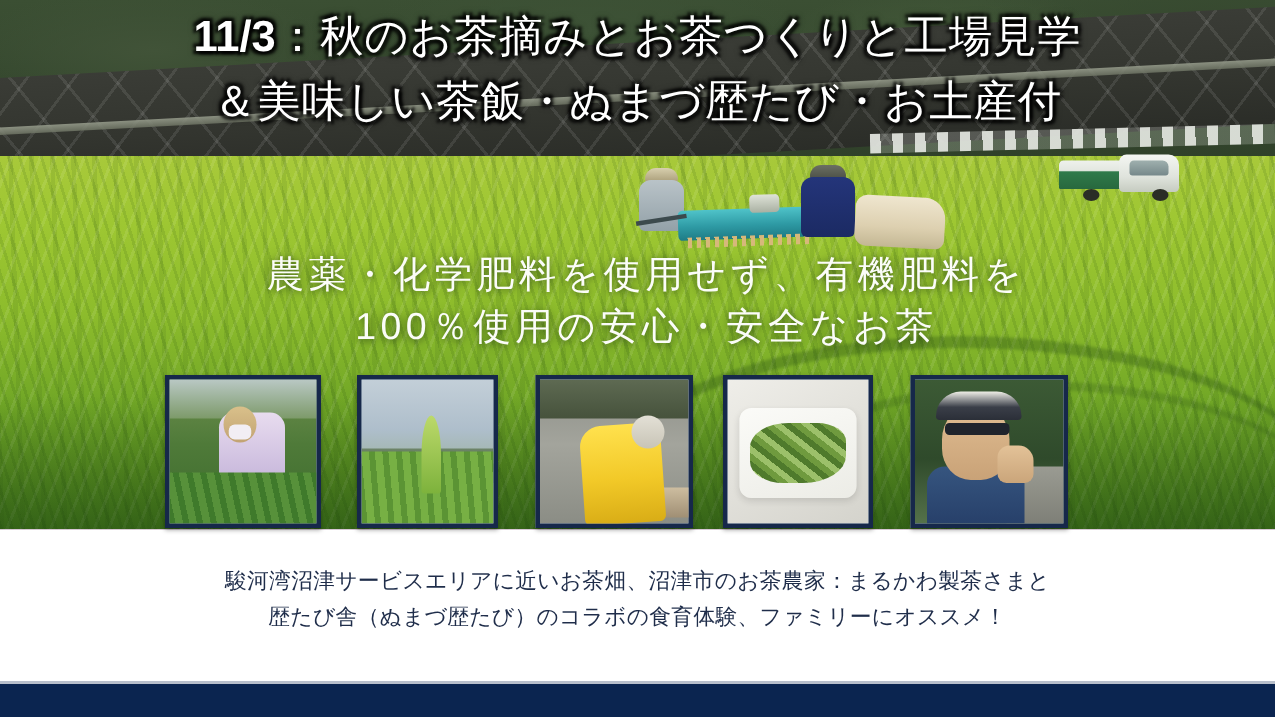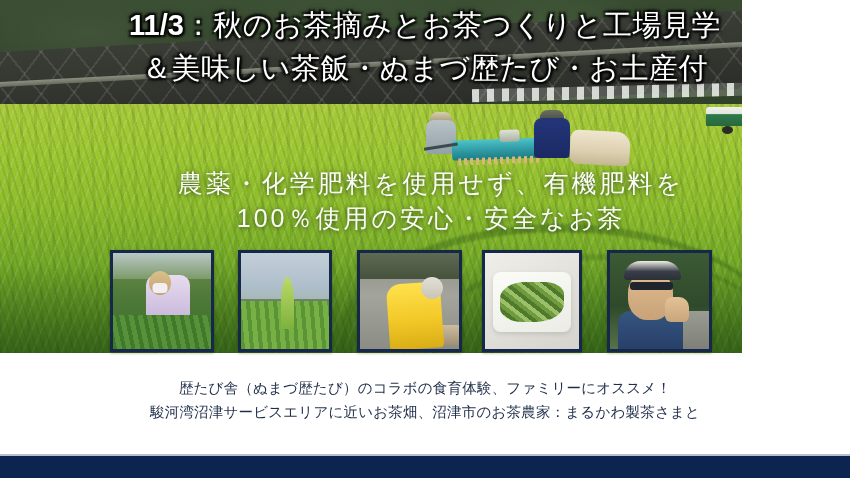--- a/index.html
+++ b/index.html
@@ -18,21 +18,21 @@
     height: 478px;
     overflow: hidden;
     background: #ffffff;
   }
 
   
   .hero {
     position: absolute;
     left: 0;
     top: 0;
-    width: 742px;
+    width: 850px;
     height: 353px;
     overflow: hidden;
     background: #d946ef;
   }
   .hero-photo {
     position: absolute;
     inset: 0;
   }
 
   
@@ -471,20 +471,20 @@
         <div class="face"></div>
         <div class="cap"></div>
         <div class="glasses"></div>
         <div class="hand"></div>
       </div>
     </div>
 
   </div>
 
   <div class="caption">
+    <div class="caption-line">駿河湾沼津サービスエリアに近いお茶畑、沼津市のお茶農家：まるかわ製茶さまと</div>
     <div class="caption-line">歴たび舎（ぬまづ歴たび）のコラボの食育体験、ファミリーにオススメ！</div>
-    <div class="caption-line">駿河湾沼津サービスエリアに近いお茶畑、沼津市のお茶農家：まるかわ製茶さまと</div>
   </div>
 
   <div class="footer-rule"></div>
   <div class="footer-bar"></div>
 
 </div>
 
 </body></html>

